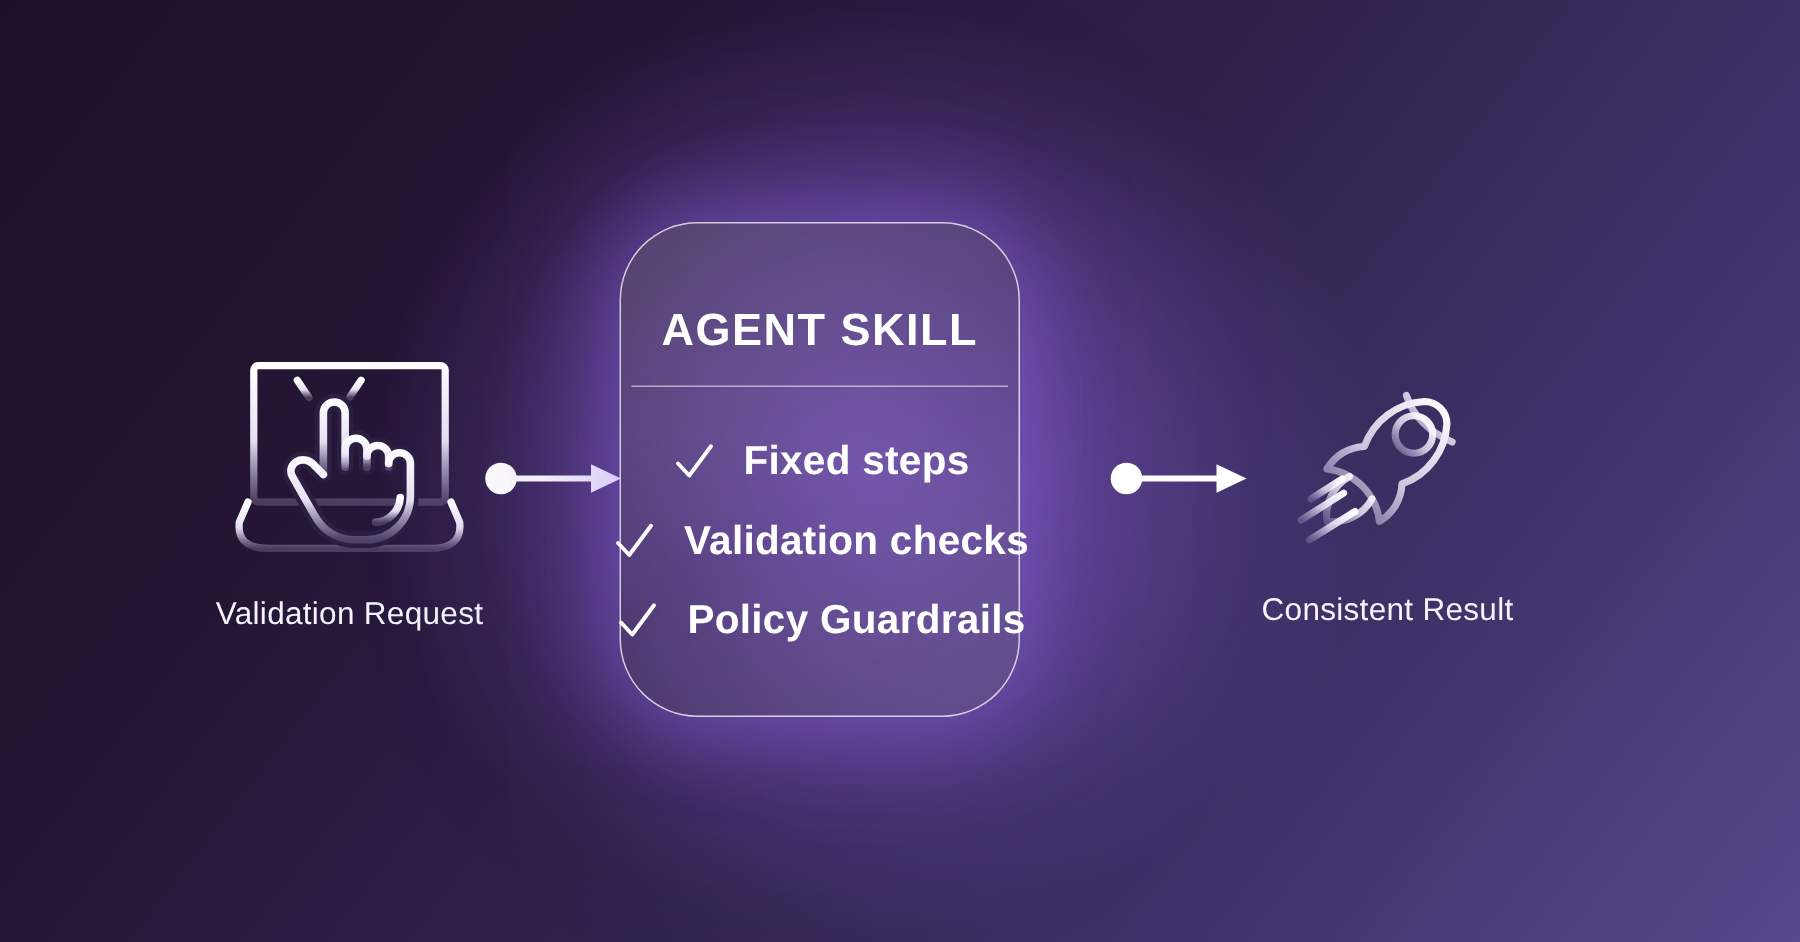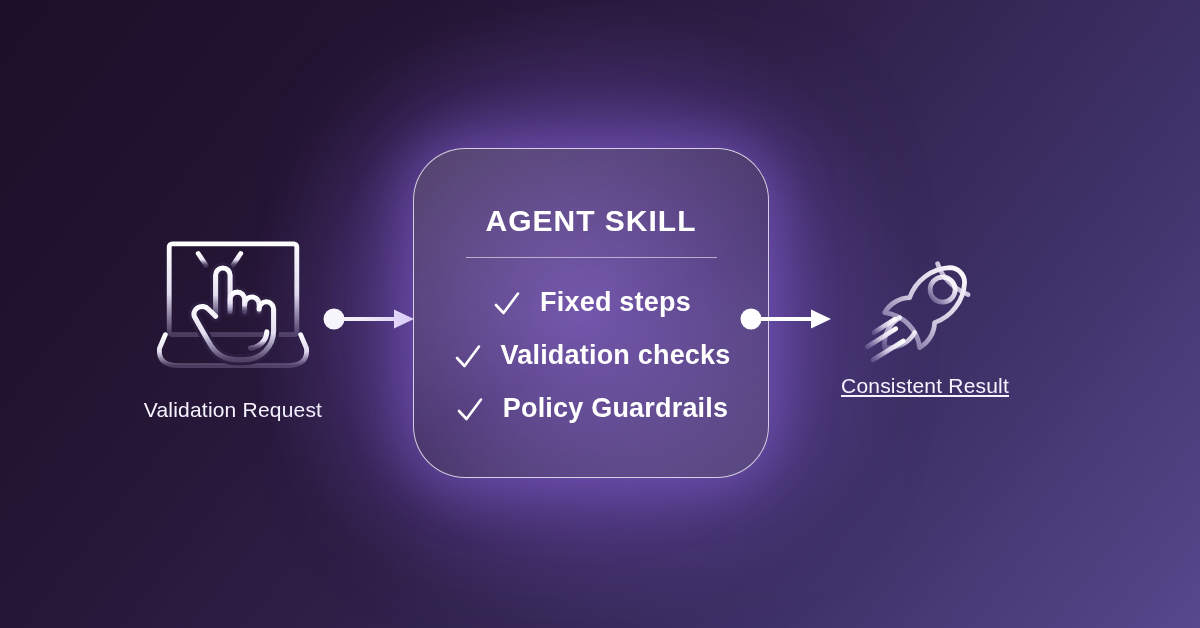--- a/index.html
+++ b/index.html
@@ -9,41 +9,41 @@
     background:
       radial-gradient(430px 400px at 48.5% 50%, rgba(146,106,230,0.34), rgba(146,106,230,0.12) 58%, rgba(146,106,230,0) 78%),
       linear-gradient(128deg,#1c0f28 0%,#241534 26%,#2e1f47 48%,#3e3167 74%,#55488c 100%);
   }
   .glow{
     position:absolute;left:318px;top:66px;width:526px;height:496px;border-radius:50%;
     background:radial-gradient(closest-side, rgba(150,110,232,0.40), rgba(150,110,232,0.16) 58%, rgba(150,110,232,0) 100%);
     filter:blur(10px);pointer-events:none;
   }
   .card{
-    position:absolute;left:413px;top:148px;width:356px;height:330px;box-sizing:border-box;
+    position:absolute;left:413px;top:148px;width:267px;height:330px;box-sizing:border-box;
     border:1.5px solid rgba(241,238,250,0.82);border-radius:52px;
     background:linear-gradient(150deg, rgba(255,255,255,0.14), rgba(255,255,255,0.05) 55%, rgba(255,255,255,0.10));
     box-shadow:0 0 55px 10px rgba(156,116,255,0.35), 0 0 130px 45px rgba(120,80,200,0.20);
     display:flex;flex-direction:column;align-items:center;
   }
   .card-title{
     margin-top:55px;font-size:30px;line-height:34px;font-weight:600;
     letter-spacing:1px;color:#ffffff;
   }
   .divider{margin-top:19px;width:251px;height:1px;background:rgba(255,255,255,0.55);}
   .items{margin-top:29px;display:flex;flex-direction:column;gap:17px;align-items:center;}
-  .item{display:flex;align-items:flex-start;gap:17px;height:36px;}
+  .item{display:flex;align-items:flex-end;gap:17px;height:36px;}
   .item-label{font-size:27px;font-weight:600;letter-spacing:0.2px;color:#ffffff;white-space:nowrap;}
   .check{flex:0 0 auto;}
   .node{position:absolute;display:flex;flex-direction:column;align-items:center;}
   .node-left{left:143px;top:238px;width:180px;}
   .node-right{left:845px;top:242px;width:160px;}
   .node-label{font-size:21px;font-weight:400;letter-spacing:0.2px;color:#f6f3ff;white-space:nowrap;}
   .node-left .node-label{margin-top:15px;}
-  .node-right .node-label{text-decoration:underline;}
+  .node-right .node-label{margin-top:21px;}
   .arrow{position:absolute;top:306px;}
   .arrow-left{left:323px;}
   .arrow-right{left:740px;}
 </style>
 </head>
 <body>
 
 <div class="canvas">
 
   <div class="glow"></div>

